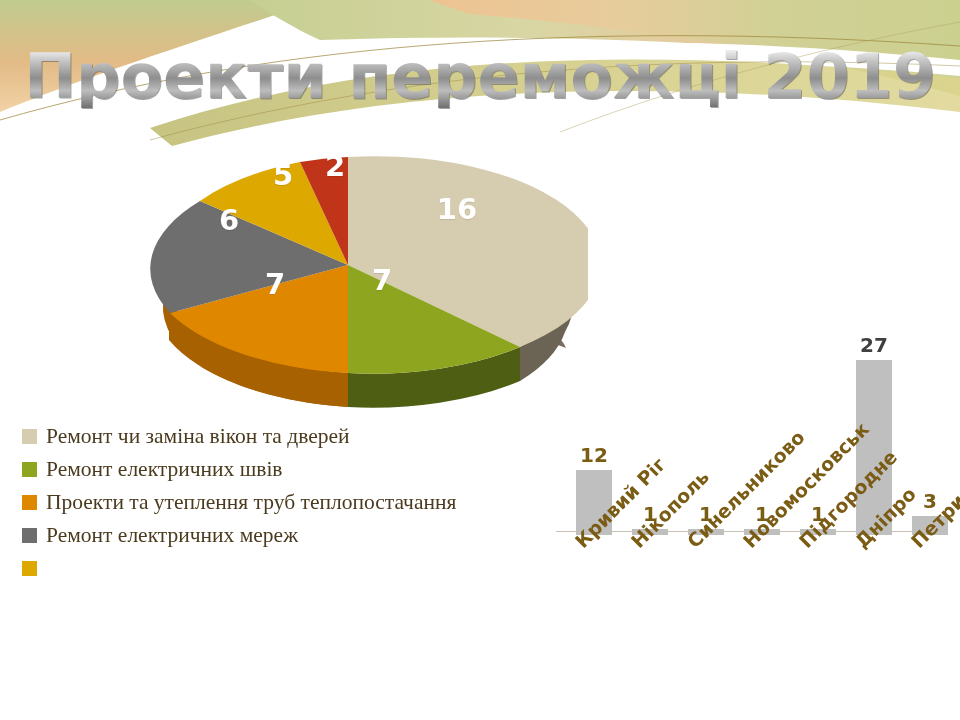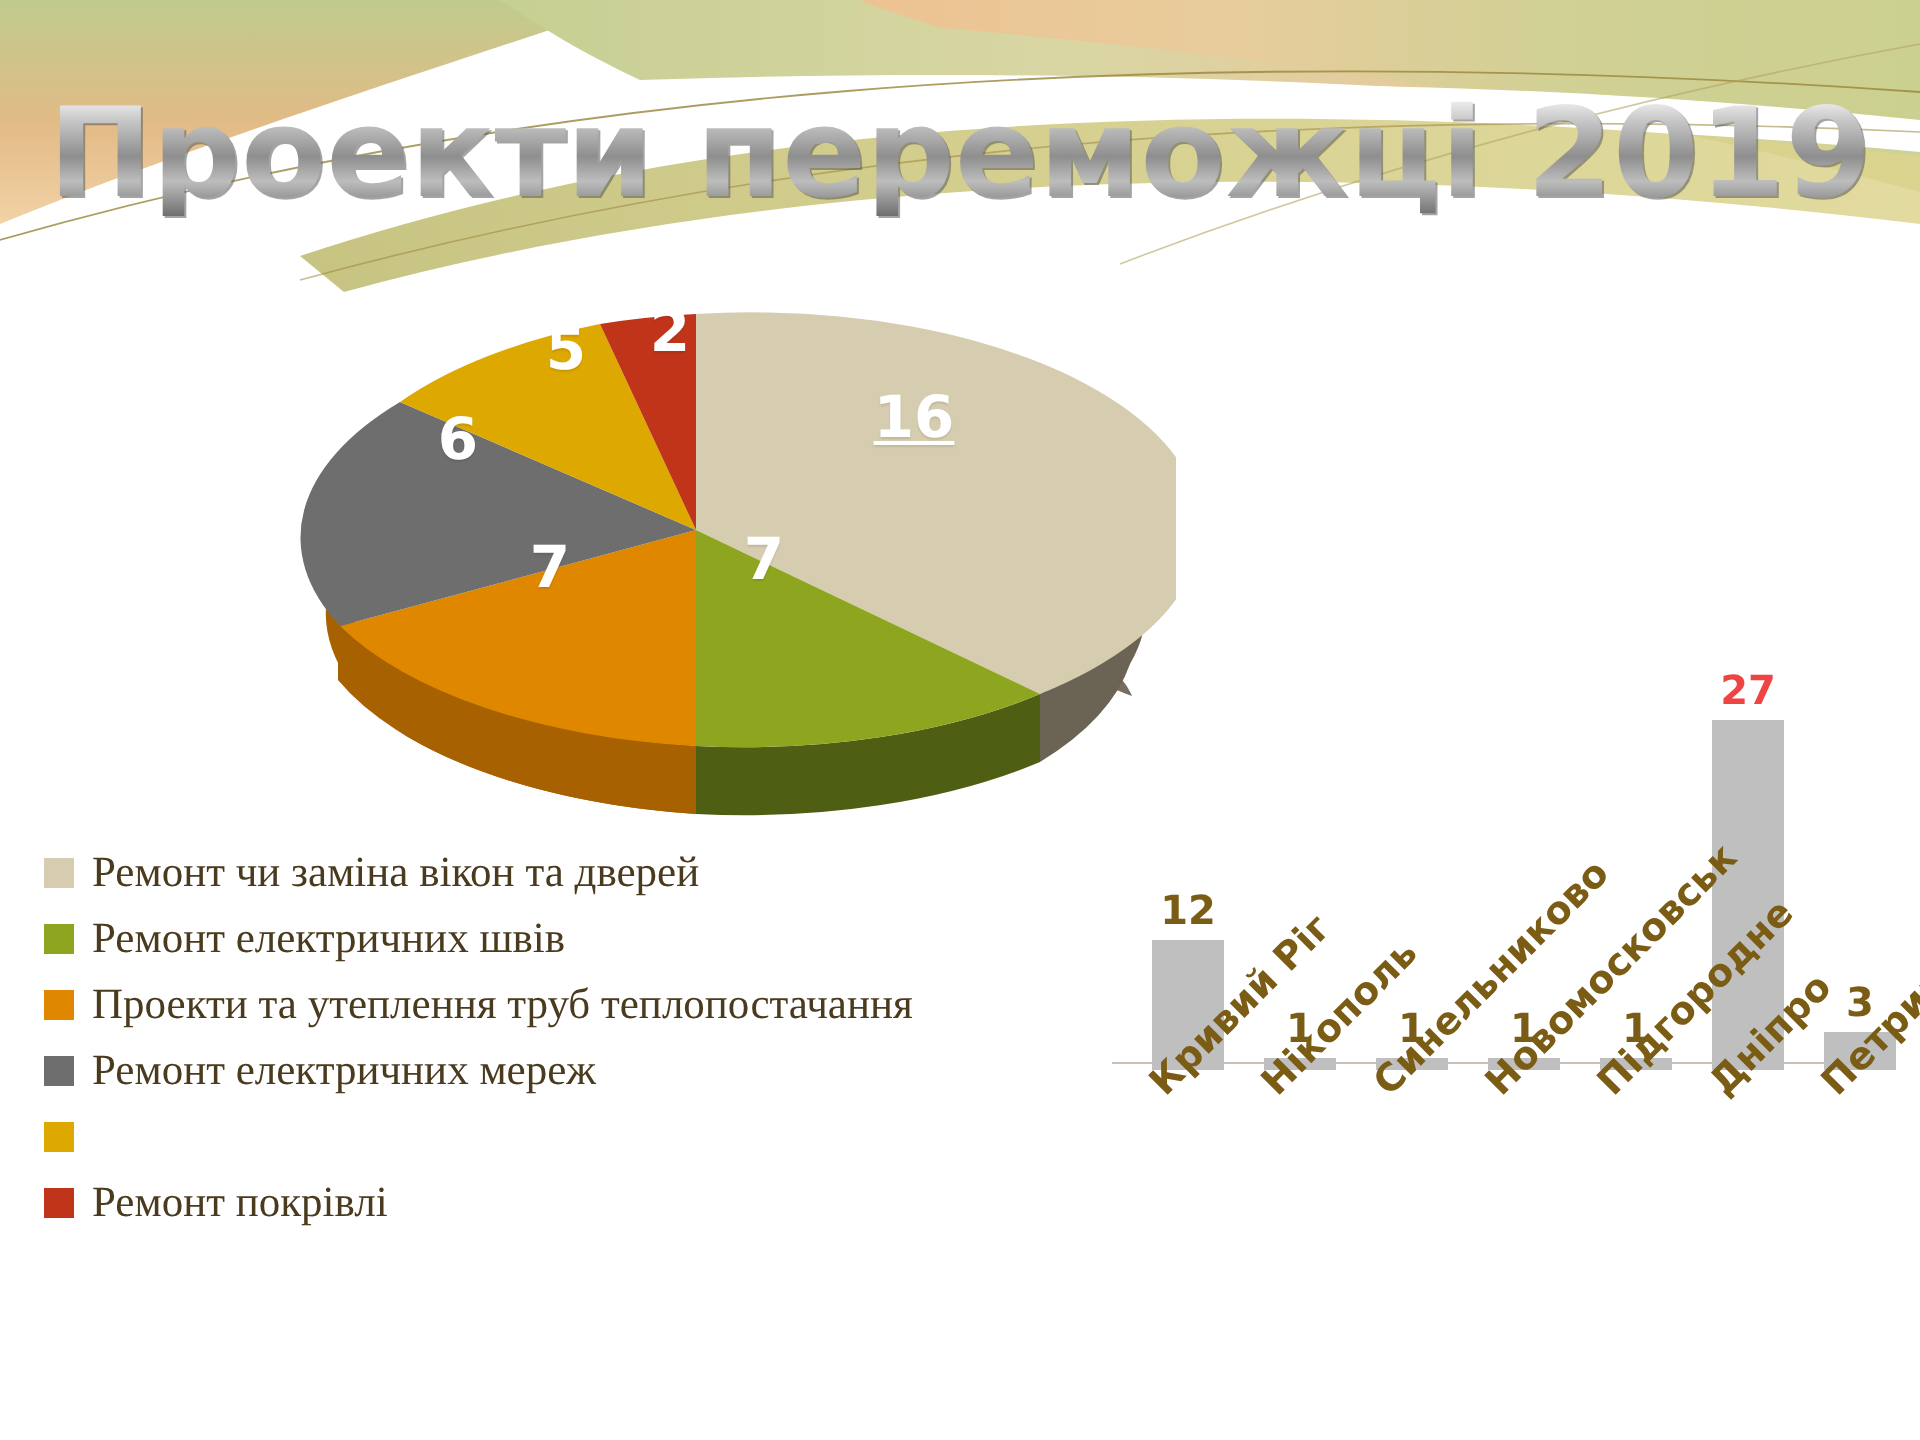--- a/index.html
+++ b/index.html
@@ -220,21 +220,21 @@
       <path d="M240,145 L240,253 A225,108 0 0 1 62,193 Z" fill="#e08700"></path>
 
       <path d="M240,145 L62,193 A225,108 0 0 1 92,81 Z" fill="#6e6e6e"></path>
 
       <path d="M240,145 L92,81 A225,108 0 0 1 192,42 Z" fill="#dda800"></path>
 
       <path d="M240,145 L192,42 A225,108 0 0 1 240,37 Z" fill="#c0341a"></path>
     </g>
   </svg>
 
-  <div class="pie-value" style="left:349px; top:89px;text-decoration:underline;">16</div>
+  <div class="pie-value" style="left:349px; top:89px;">16</div>
   <div class="pie-value" style="left:274px; top:160px;">7</div>
   <div class="pie-value" style="left:167px; top:164px;">7</div>
   <div class="pie-value" style="left:121px; top:100px;">6</div>
   <div class="pie-value" style="left:175px; top:55px;">5</div>
   <div class="pie-value" style="left:227px; top:46px;">2</div>
 </div>
 
 <div id="pie-legend">
   <div class="legend-row">
     <span class="legend-swatch" style="background:#d6ccb0"></span>
@@ -248,24 +248,20 @@
     <span class="legend-swatch" style="background:#e08700"></span>
     <span class="legend-label">Проекти та утеплення труб теплопостачання</span>
   </div>
   <div class="legend-row">
     <span class="legend-swatch" style="background:#6e6e6e"></span>
     <span class="legend-label">Ремонт електричних мереж</span>
   </div>
   <div class="legend-row">
     <span class="legend-swatch" style="background:#dda800"></span>
   </div>
-  <div class="legend-row">
-    <span class="legend-swatch" style="background:#c0341a"></span>
-    <span class="legend-label">Ремонт покрівлі</span>
-  </div>
 </div>
 
 <div id="bar-chart">
   <div id="bar-plot">
     <div id="bar-axis" style="background: rgb(201, 194, 178);"></div>
 
     <div class="bar-col" style="left:20px;">
       <div class="bar-rect" style="height: 65px; background: rgb(191, 191, 191);"></div>
       <div class="bar-value" style="bottom: 70px; color: rgb(122, 92, 20);">12</div>
     </div>
@@ -280,21 +276,21 @@
     <div class="bar-col" style="left:188px;">
       <div class="bar-rect" style="height: 6px; background: rgb(191, 191, 191);"></div>
       <div class="bar-value" style="bottom: 11px; color: rgb(122, 92, 20);">1</div>
     </div>
     <div class="bar-col" style="left:244px;">
       <div class="bar-rect" style="height: 6px; background: rgb(191, 191, 191);"></div>
       <div class="bar-value" style="bottom: 11px; color: rgb(122, 92, 20);">1</div>
     </div>
     <div class="bar-col" style="left:300px;">
       <div class="bar-rect" style="height: 175px; background: rgb(191, 191, 191);"></div>
-      <div class="bar-value" style="bottom: 180px; color: #ef4444;">27</div>
+      <div class="bar-value" style="bottom: 180px; color: #404040;">27</div>
     </div>
     <div class="bar-col" style="left:356px;">
       <div class="bar-rect" style="height: 19px; background: rgb(191, 191, 191);"></div>
       <div class="bar-value" style="bottom: 24px; color: rgb(122, 92, 20);">3</div>
     </div>
   </div>
 
   <div class="bar-cat" style="left:16px;">Кривий Ріг</div>
   <div class="bar-cat" style="left:72px;">Нікополь</div>
   <div class="bar-cat" style="left:128px;">Синельниково</div>

